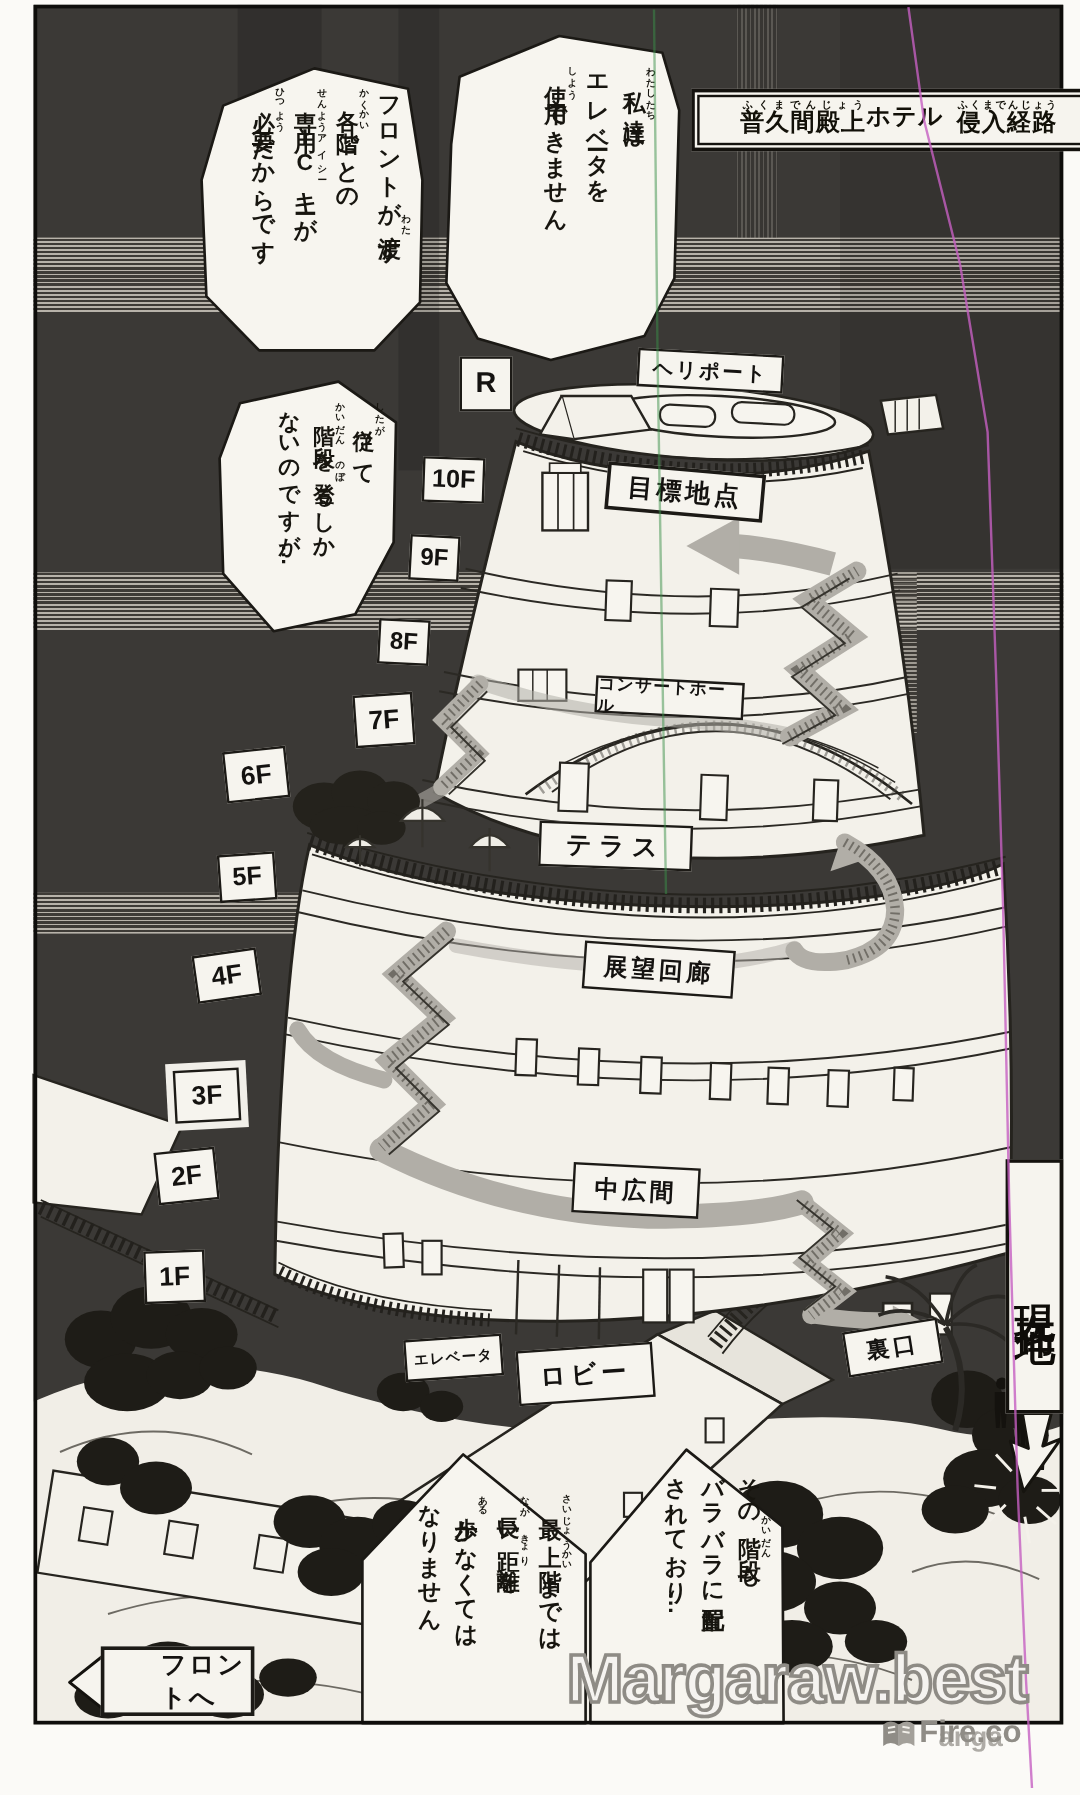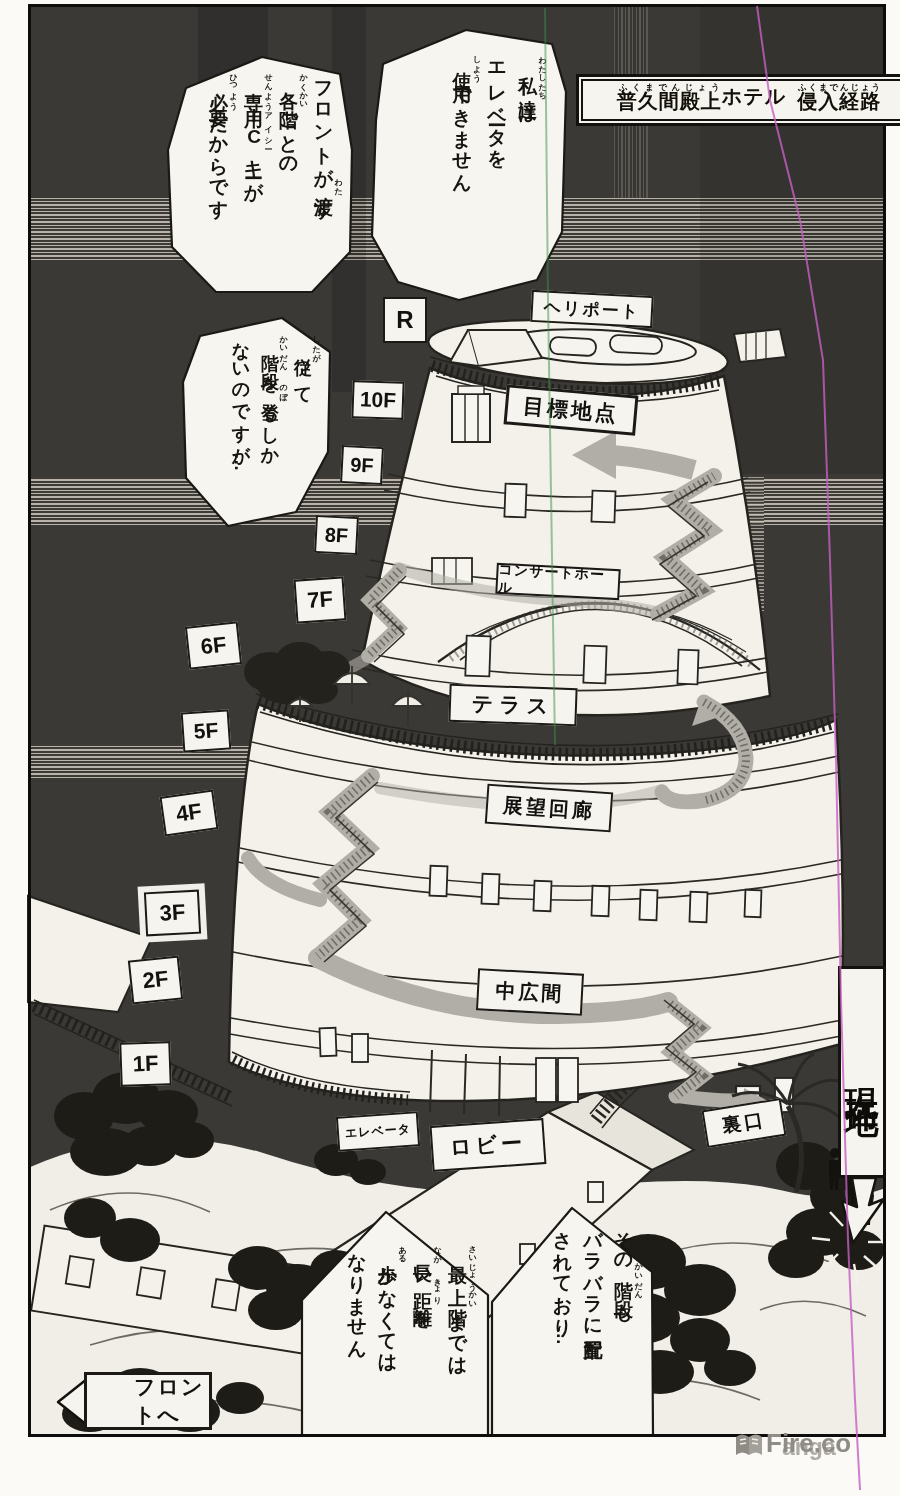--- a/index.html
+++ b/index.html
@@ -354,20 +354,21 @@
       <p><ruby>長<rt>なが</rt></ruby><span>い</span><ruby>距離<rt>きょり</rt></ruby><span>を</span></p>
       <p><ruby>歩<rt>ある</rt></ruby><span>かなくては</span></p>
       <p><span>なりません</span></p>
     </div>
 
   <svg class="scan" width="900" height="1496" viewBox="0 0 900 1496">
     <polyline points="757,6 770,100 800,220 823,360 830,560 836,760 841,1000 848,1240 855,1400 860,1490" fill="none" stroke="#c55fc2" stroke-width="2" opacity=".8"></polyline>
     <polyline points="545,8 548,300 553,620 555,745" fill="none" stroke="#3a8f47" stroke-width="2" opacity=".5"></polyline>
   </svg>
 
+  <div class="wm-main" style="left:472px;top:1366px;">Margaraw.best</div>
   <div class="wm-anga" style="left:782px;top:1402px;">anga</div>
   <div class="wm-fire" style="left:734px;top:1428px;justify-content:flex-end;">
     <svg width="30" height="26" viewBox="0 0 30 26">
       <path d="M2,6 Q8,1 15,6 L15,24 Q8,19 2,24 Z" fill="#8f8c86"></path>
       <path d="M28,6 Q22,1 15,6 L15,24 Q22,19 28,24 Z" fill="#a3a09a"></path>
       <path d="M6,9 L12,8 M6,13 L12,12 M18,8 L24,9 M18,12 L24,13" stroke="#f1efe9" stroke-width="1.6"></path>
     </svg>
     <span>Fire.co</span>
   </div>
 

